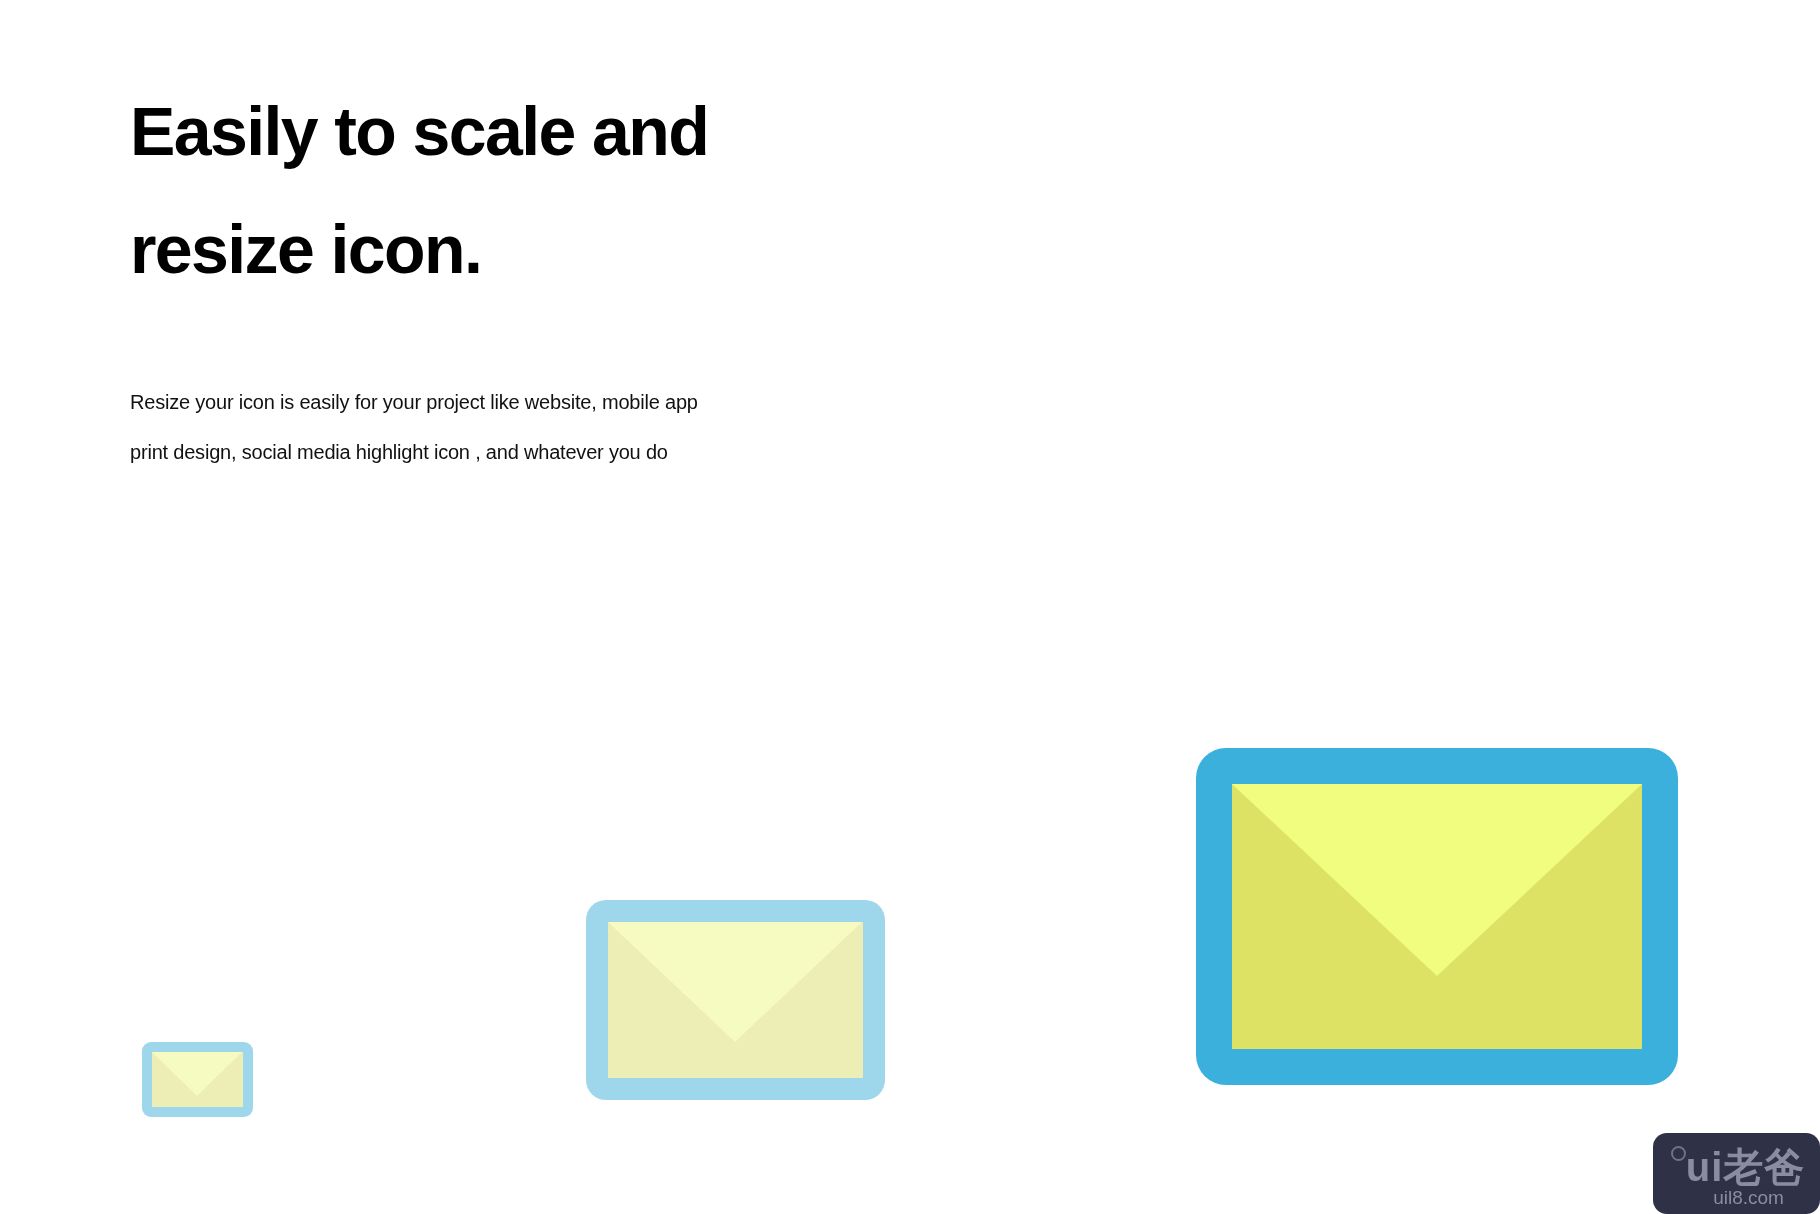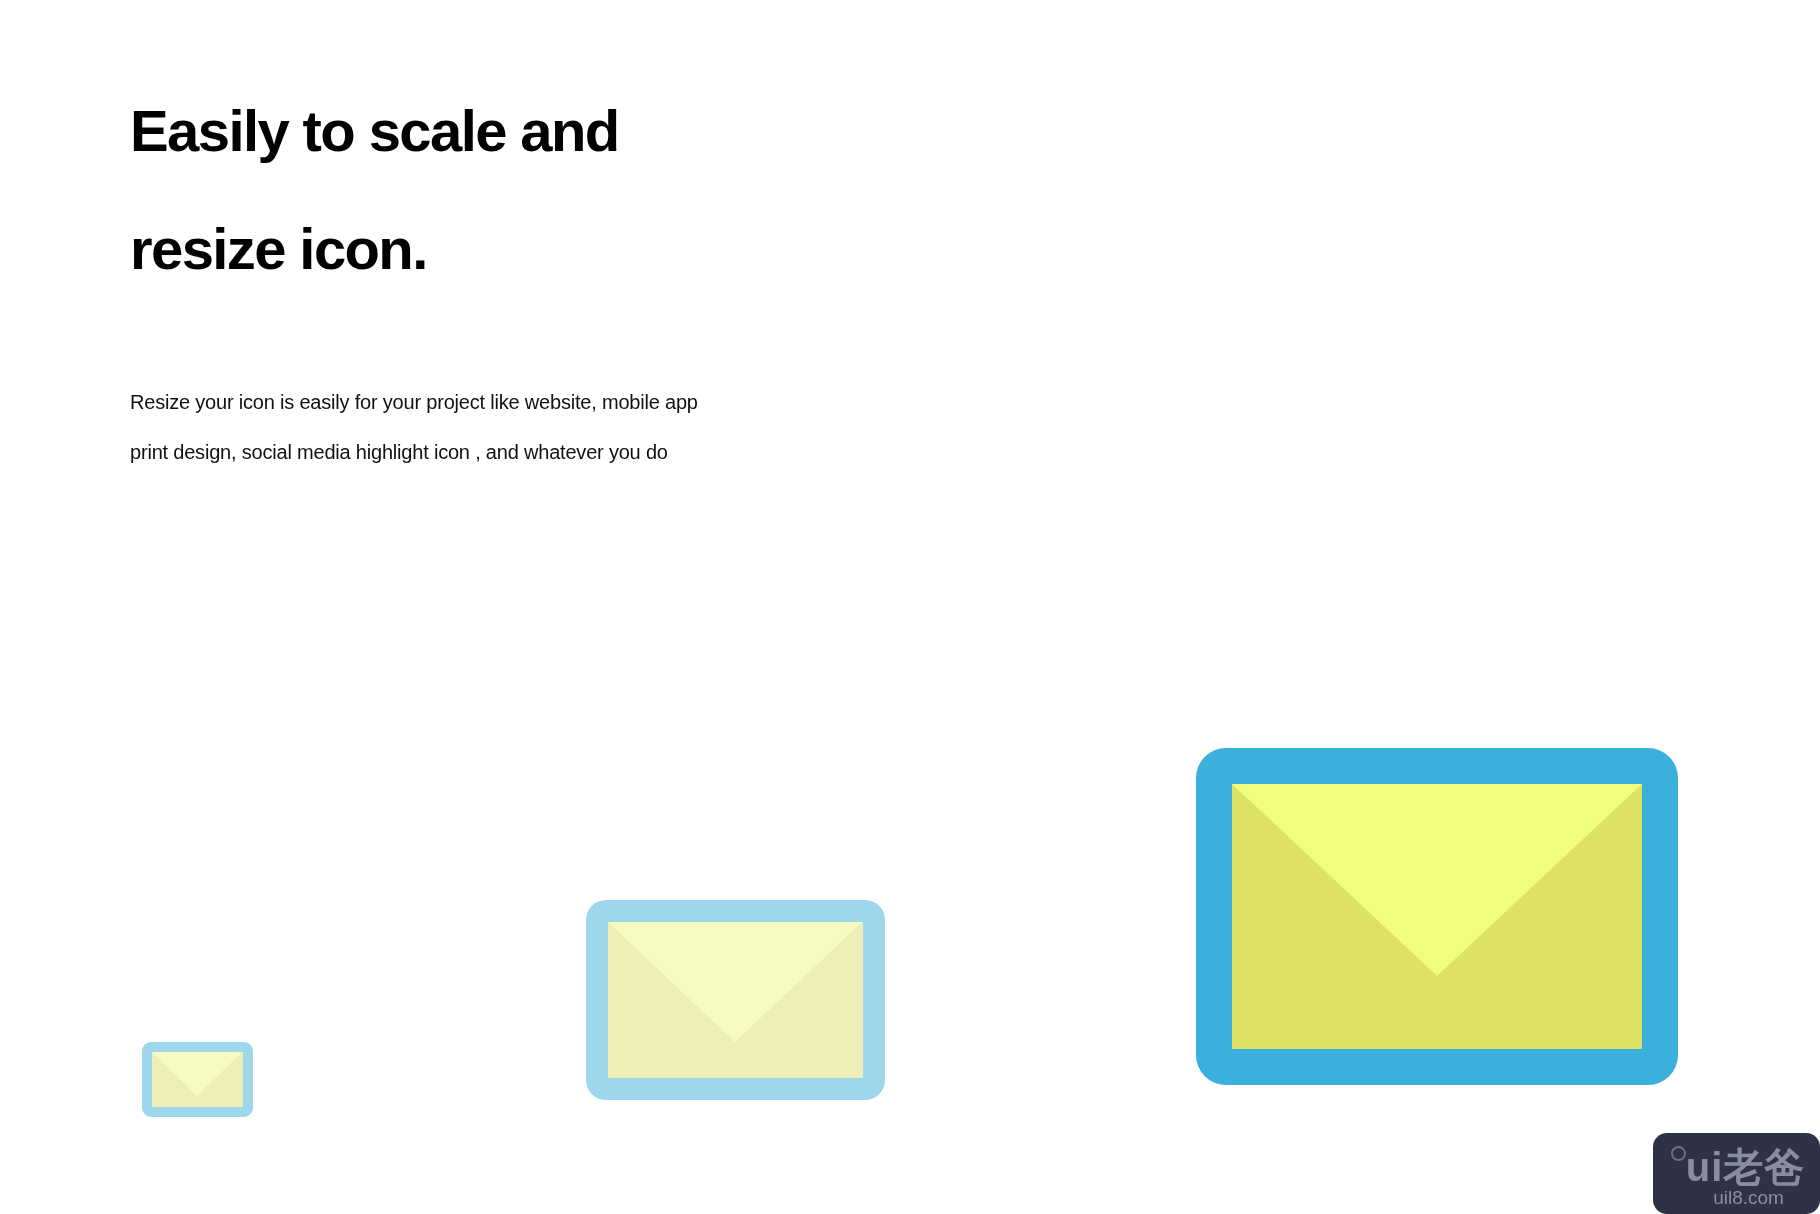--- a/index.html
+++ b/index.html
@@ -24,21 +24,21 @@
   
   .text-block {
     position: absolute;
     left: 130px;
     top: 72px;
     width: 1000px;
   }
 
   .headline {
     margin: 0;
-    font-size: 58px;
+    font-size: 68px;
     line-height: 118px;
     font-weight: 700;
     letter-spacing: -1.6px;
     color: #000000;
     white-space: pre-line;
   }
 
   .subcopy {
     margin: 0;
     position: absolute;

